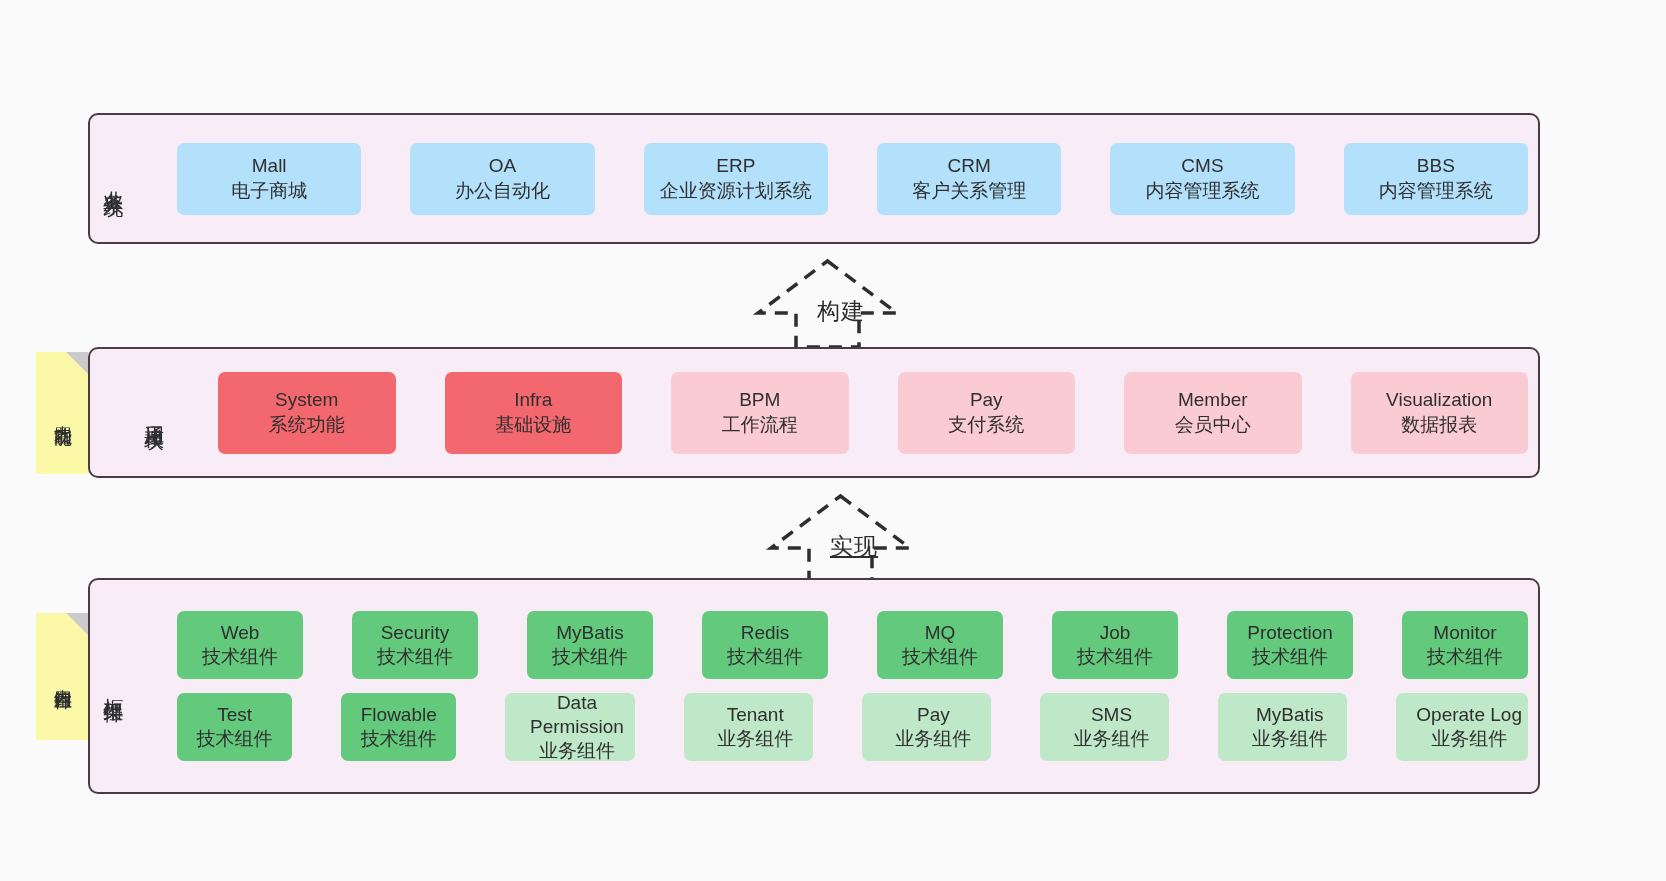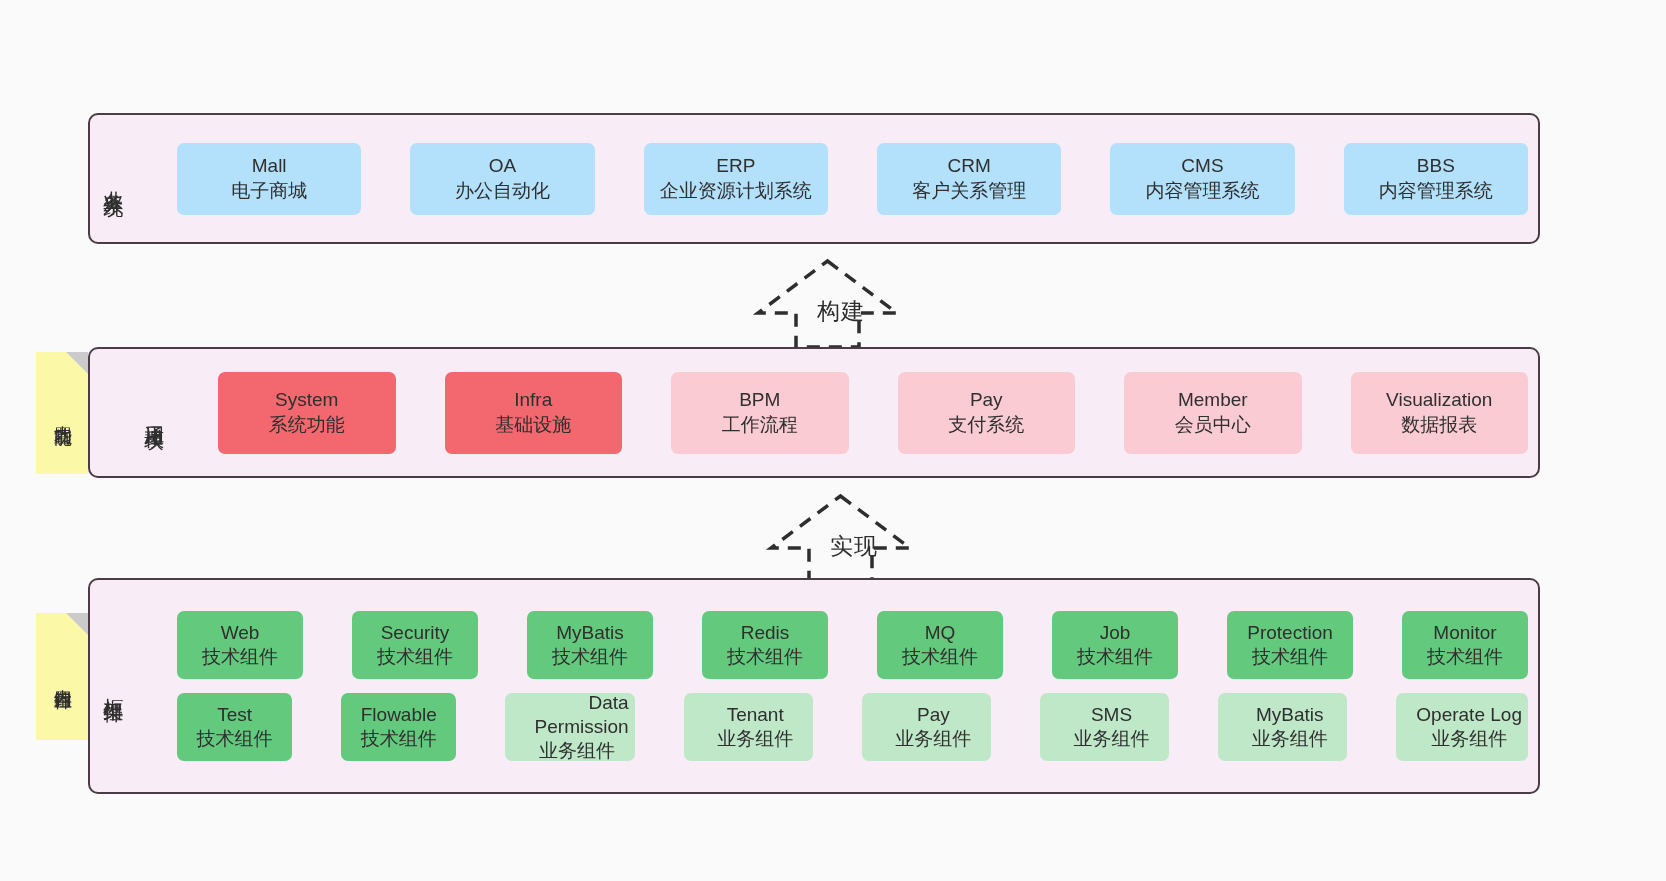--- a/index.html
+++ b/index.html
@@ -65,21 +65,21 @@
   }
 
   .card {
     flex: 1 1 0;
     box-sizing: border-box;
     border-radius: 7px;
     display: flex;
     flex-direction: column;
     align-items: center;
     justify-content: center;
-    text-align: right;
+    text-align: center;
     font-size: 19px;
     line-height: 1.28;
     color: #2F2F2F;
     padding: 4px 6px;
     margin-left: 31px;
   }
   .card .en { white-space: nowrap; }
   .card .cn { white-space: nowrap; }
   .card.wrap .en { white-space: normal; }
 
@@ -138,21 +138,21 @@
     position: absolute;
     font-size: 23px;
     color: #2E2E2E;
     background: transparent;
     white-space: nowrap;
     letter-spacing: 1px;
   }
   #arrow-build { left: 755px; top: 258px; }
   #arrow-build .arrow-label { left: 62px; top: 38px; }
   #arrow-implement { left: 768px; top: 493px; }
-  #arrow-implement .arrow-label { left: 62px; top: 38px; }
+  #arrow-implement .arrow-label { left: 62px; top: 38px; text-decoration: underline; }
 </style>
 </head>
 <body>
 
 <div class="canvas">
 
   <div class="layer" id="layer-business">
     <div class="layer-title">业务系统</div>
     <div class="layer-body">
       <div class="row">

